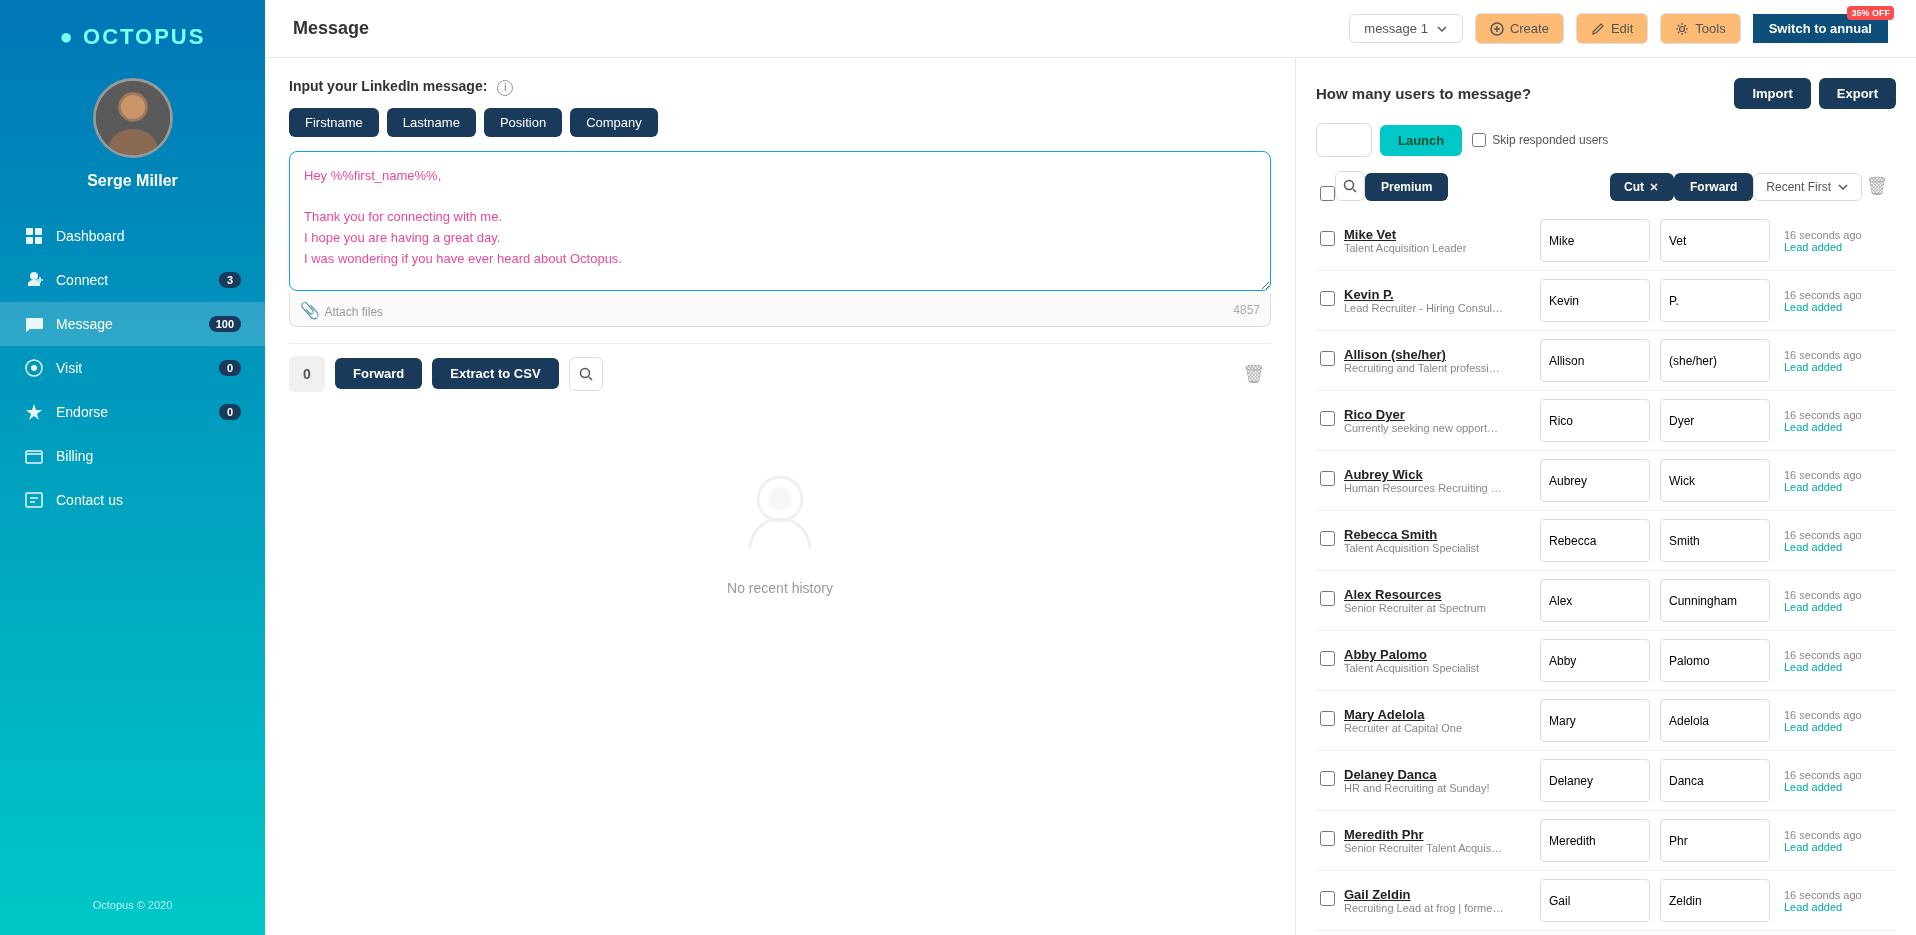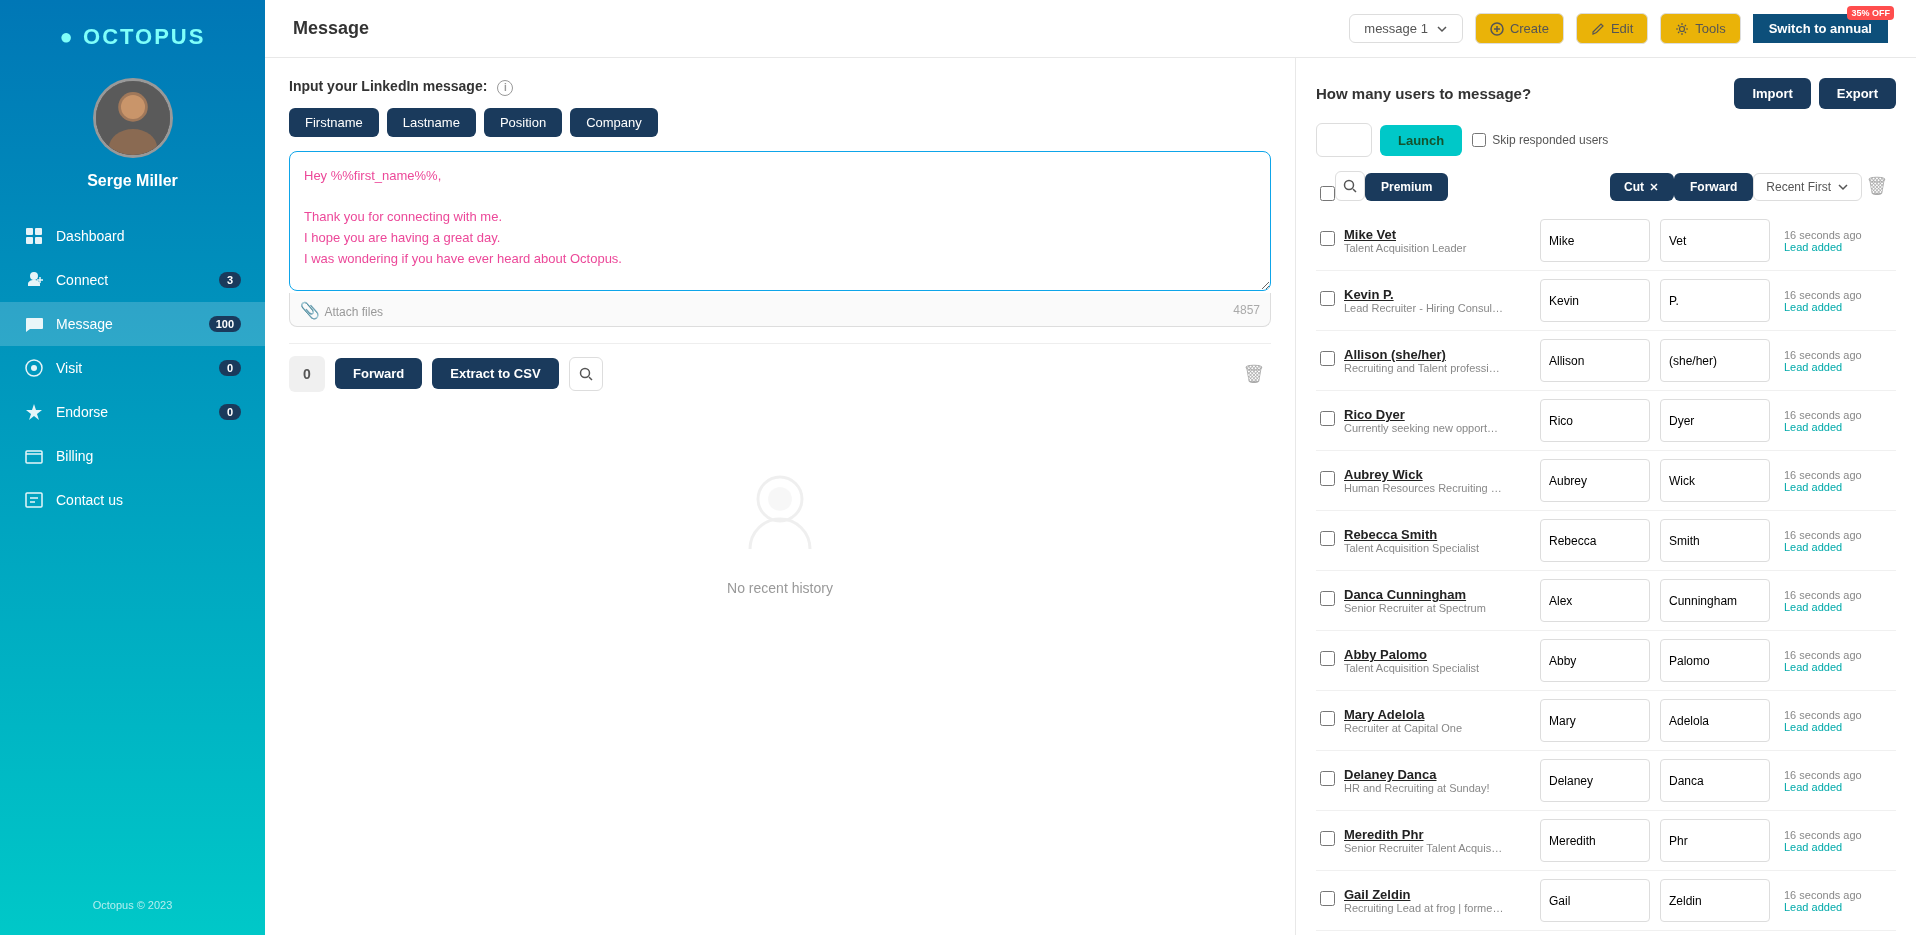--- a/index.html
+++ b/index.html
@@ -106,21 +106,21 @@
       font-size: 13px;
       color: #555;
       cursor: pointer;
       background: white;
     }
     .topbar-btn {
       display: flex; align-items: center; gap: 6px;
       padding: 7px 14px;
       border: 1px solid #ddd;
       border-radius: 6px;
-      background: #eab308;
+      background: #fdba74;
       font-size: 13px;
       color: #555;
       cursor: pointer;
     }
     .switch-annual-btn {
       background: #0d4f7a;
       color: white;
       border: none;
       border-radius: 0;
       padding: 7px 16px;
@@ -491,21 +491,21 @@
 
     <div class="nav-item">
       <svg class="nav-icon" viewBox="0 0 20 20" fill="white">
           <rect x="2" y="3" width="16" height="14" rx="1" stroke="white" stroke-width="1.5" fill="none"></rect>
           <path d="M6 8h8M6 12h5" stroke="white" stroke-width="1.5"></path>
         </svg>
       <span>Contact us</span>
     </div>
   </nav>
 
-  <div class="sidebar-footer">Octopus © 2023</div>
+  <div class="sidebar-footer">Octopus © 2020</div>
 </div>
 
 <div class="main-content">
 
   <div class="topbar">
     <div class="topbar-title">Message</div>
 
     <div class="topbar-dropdown">
       <span>message 1</span>
       <svg width="12" height="12" viewBox="0 0 12 12">
@@ -756,21 +756,21 @@
       <td class="td-time">
         <div class="lead-time">16 seconds ago</div>
         <div class="lead-status">Lead added</div>
       </td>
     </tr>
             <tr>
       <td class="td-check">
         <input type="checkbox" class="lead-checkbox" style="">
       </td>
       <td class="td-info">
-        <div class="lead-name">Danca Cunningham</div>
+        <div class="lead-name">Alex Resources</div>
         <div class="lead-subtitle">Senior Recruiter at Spectrum</div>
       </td>
       <td class="td-first">
         <input class="lead-input" type="text" value="Alex" style="">
       </td>
       <td class="td-last">
         <input class="lead-input" type="text" value="Cunningham" style="">
       </td>
       <td class="td-time">
         <div class="lead-time">16 seconds ago</div>

